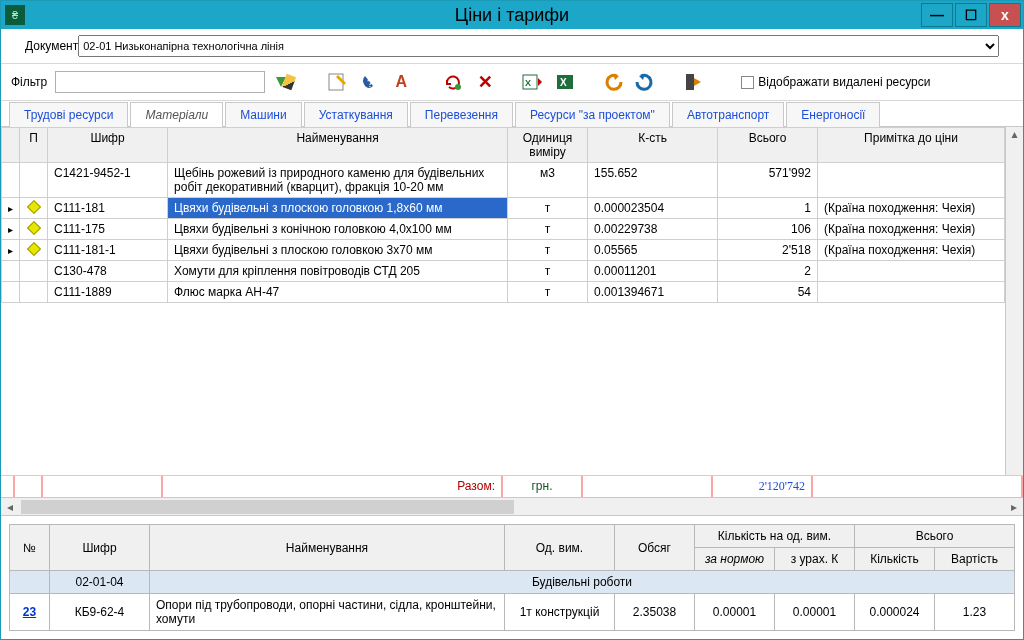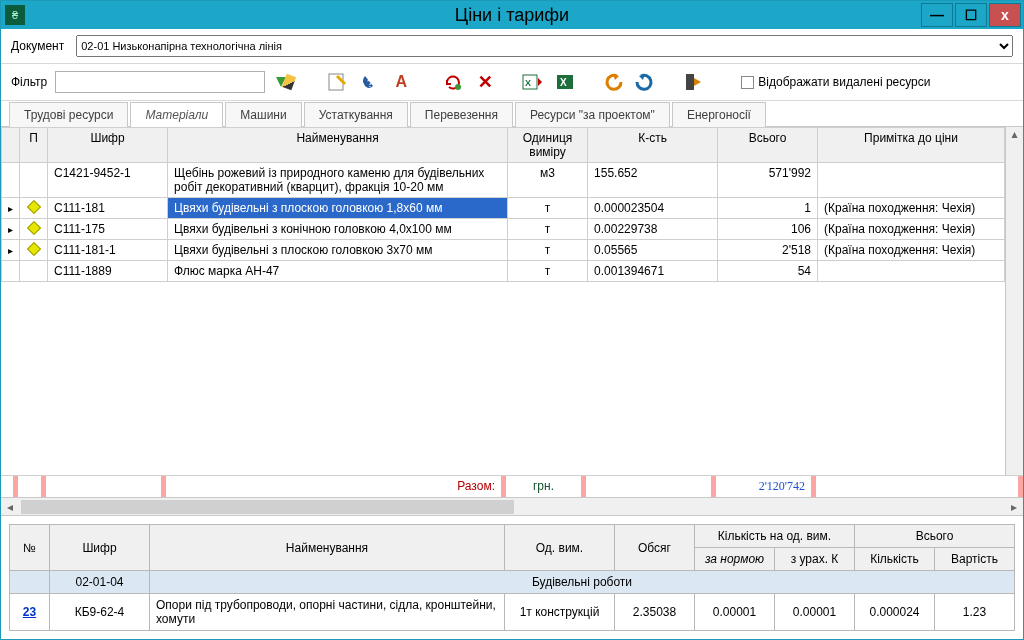--- a/index.html
+++ b/index.html
@@ -4,47 +4,47 @@
 <style>
   * { box-sizing: border-box; }
   body { margin: 0; font-family: "Segoe UI", Tahoma, sans-serif; font-size: 12px; background: #fff; color: #000; }
   .window { width: 1024px; height: 640px; border: 1px solid #1a9ab7; display: flex; flex-direction: column; }
   .titlebar { height: 28px; background: #1ca6c7; display: flex; align-items: center; color: #000; position: relative; }
   .titlebar .app-icon { width: 20px; height: 20px; margin-left: 4px; background: #0a5c3c; display: flex; align-items: center; justify-content: center; color: #a8f0c8; font-size: 11px; }
   .titlebar .title { position: absolute; left: 50%; transform: translateX(-50%); font-size: 18px; }
   .titlebar .controls { margin-left: auto; display: flex; }
   .titlebar .controls div { width: 32px; height: 24px; border: 1px solid #0d7a94; margin-right: 2px; display: flex; align-items: center; justify-content: center; font-weight: bold; font-size: 14px; cursor: pointer; }
   .titlebar .controls .close { background: #c75050; color: #fff; }
-  .docrow { display: flex; align-items: center; padding: 6px 10px; border-bottom: 1px solid #d8d8d8; gap: 12px; }
+  .docrow { display: flex; align-items: center; padding: 6px 24px; border-bottom: 1px solid #d8d8d8; gap: 0; }
   .docrow select { flex: 1; height: 22px; font-size: 11px; }
   .filterrow { display: flex; align-items: center; padding: 6px 10px; border-bottom: 1px solid #d8d8d8; gap: 8px; }
   .filterrow input.filter { width: 210px; height: 22px; border: 1px solid #b0b0b0; padding: 2px 4px; }
   .toolbtn { width: 24px; height: 24px; display: flex; align-items: center; justify-content: center; cursor: pointer; }
   .tabbar { display: flex; border-bottom: 1px solid #c8c8c8; padding-left: 8px; gap: 0; background: #fff; }
-  .tab { padding: 5px 14px; border: 1px solid #c8c8c8; border-bottom: none; background: #f7f7f7; cursor: pointer; position: relative; top: 1px; margin-right: 2px; color: #404040; }
+  .tab { padding: 5px 14px; border: 1px solid #c8c8c8; border-bottom: none; background: #f7f7f7; cursor: pointer; position: relative; top: 1px; margin-right: 2px; color: #1d4ed8; }
   .tab.active { background: #fff; font-style: italic; color: #555; }
   .grid-area { flex: 1; display: flex; flex-direction: column; min-height: 0; }
   .grid-scroll { overflow: auto; flex: 1; }
   table.grid { border-collapse: collapse; width: 100%; font-size: 12px; }
   table.grid th, table.grid td { border: 1px solid #cfcfcf; padding: 3px 6px; vertical-align: top; }
   table.grid th { background: #f0f0f0; font-weight: normal; text-align: center; }
   .col-a { width: 14px; text-align: center; }
   .col-p { width: 28px; text-align: center; }
   .col-shifr { width: 120px; }
   .col-name { width: 340px; }
   .col-unit { width: 80px; text-align: center; }
   .col-qty { width: 130px; }
   .col-total { width: 100px; text-align: right; }
   .col-note { text-align: left; }
   tr.sel td { background: #fff; }
   tr.sel td.namecell { background: #2a69c9; color: #fff; }
   .diamond { display: inline-block; width: 10px; height: 10px; transform: rotate(45deg); background: #e6e600; border: 1px solid #999900; }
   .arrow { font-size: 10px; color: #000; }
   .totalrow { display: flex; border-top: 1px solid #cfcfcf; }
-  .totalrow div { border-right: 5px solid #fca5a5; padding: 3px 6px; }
+  .totalrow div { border-right: 2px solid #fca5a5; padding: 3px 6px; }
   .scrollbar-h { height: 18px; background: #f0f0f0; border-top: 1px solid #c8c8c8; display: flex; align-items: center; }
   .scrollbar-h .arr { width: 18px; text-align: center; cursor: pointer; color: #666; }
   .scrollbar-h .track { flex: 1; position: relative; height: 14px; }
   .scrollbar-h .thumb { position: absolute; left: 2px; width: 50%; height: 100%; background: #d0d0d0; }
   .scrollbar-v { width: 18px; background: #f0f0f0; border-left: 1px solid #c8c8c8; }
   .bottom-grid { border-top: 1px solid #c8c8c8; padding: 8px; }
   table.detail { border-collapse: collapse; width: 100%; font-size: 12px; }
   table.detail th, table.detail td { border: 1px solid #b8b8b8; padding: 4px 6px; text-align: center; }
   table.detail th { background: #f0f0f0; font-weight: normal; }
   table.detail .link { color: #0033cc; text-decoration: underline; font-weight: bold; cursor: pointer; }
@@ -150,20 +150,21 @@
     </label>
   </div>
 
   <div class="tabbar">
     <div class="tab">Трудові ресурси</div>
     <div class="tab active">Матеріали</div>
     <div class="tab">Машини</div>
     <div class="tab">Устаткування</div>
     <div class="tab">Перевезення</div>
     <div class="tab">Ресурси "за проектом"</div>
+    <div class="tab">Автотранспорт</div>
     <div class="tab">Енергоносії</div>
   </div>
 
   <div class="grid-area">
     <div class="gridwrap">
       <div class="grid-scroll">
         <table class="grid">
           <thead>
             <tr>
               <th class="col-a"></th>
@@ -209,20 +210,30 @@
               </tr>
               <tr>
                 <td class="col-a"><span class="arrow">▸</span></td>
                 <td class="col-p"><span class="diamond"></span></td>
                 <td class="col-shifr">С111-181-1</td>
                 <td class="col-name ">Цвяхи будівельні з плоскою головкою 3х70 мм</td>
                 <td class="col-unit">т</td>
                 <td class="col-qty">0.05565</td>
                 <td class="col-total">2'518</td>
                 <td class="col-note">(Країна походження: Чехія)</td>
+              </tr>
+              <tr>
+                <td class="col-a"></td>
+                <td class="col-p"></td>
+                <td class="col-shifr">С130-478</td>
+                <td class="col-name ">Хомути для кріплення повітроводів СТД 205</td>
+                <td class="col-unit">т</td>
+                <td class="col-qty">0.00011201</td>
+                <td class="col-total">2</td>
+                <td class="col-note"></td>
               </tr>
               <tr>
                 <td class="col-a"></td>
                 <td class="col-p"></td>
                 <td class="col-shifr">С111-1889</td>
                 <td class="col-name ">Флюс марка АН-47</td>
                 <td class="col-unit">т</td>
                 <td class="col-qty">0.001394671</td>
                 <td class="col-total">54</td>
                 <td class="col-note"></td>

